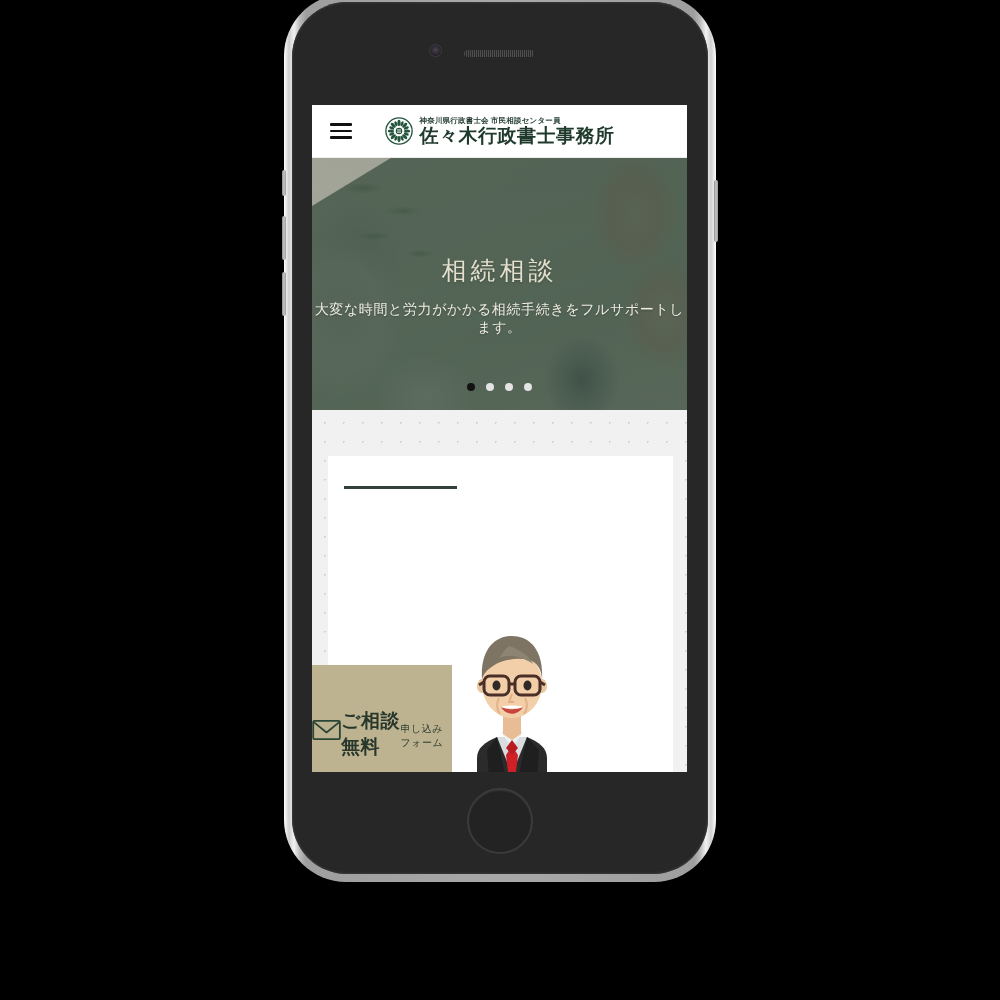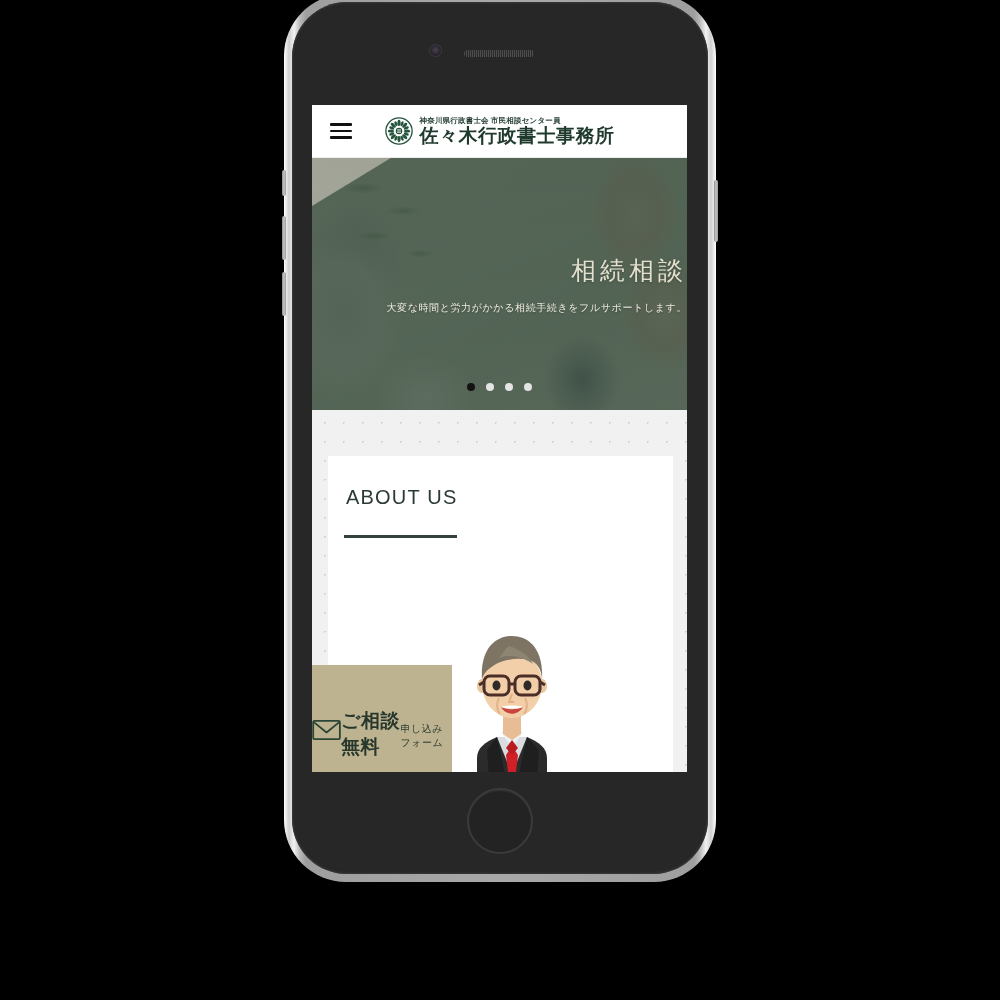--- a/index.html
+++ b/index.html
@@ -207,34 +207,34 @@
   }
   .hero-overlay-2 {
     position: absolute;
     inset: 0;
     background: linear-gradient(180deg, rgba(62,80,64,.30) 0%, rgba(62,80,64,.18) 100%);
   }
   .hero-copy {
     position: absolute;
     left: 0; right: 0;
     top: 96px;
-    text-align: right;
+    text-align: center;
     z-index: 3;
   }
   .hero-title {
     font-family: "Liberation Serif", serif;
     font-size: 25px;
     letter-spacing: 4px;
     color: #e4e0cd;
     margin: 0 0 14px 0;
     font-weight: normal;
     text-shadow: 0 1px 3px rgba(0,0,0,.22);
   }
   .hero-sub {
-    font-size: 10px;
+    font-size: 14px;
     letter-spacing: .6px;
     color: #efece2;
     margin: 0;
     text-shadow: 0 1px 2px rgba(0,0,0,.25);
   }
   .hero-dots {
     position: absolute;
     left: 0; right: 0;
     bottom: 19px;
     display: flex;
@@ -422,21 +422,20 @@
         <div class="hero-dots">
           <i class="on"></i>
           <i></i>
           <i></i>
           <i></i>
         </div>
       </div>
 
       <div class="dot-section">
         <div class="about-card">
-          <h2 class="about-title">ABOUT US</h2>
           <div class="about-rule">
             <div class="solid"></div>
             <div class="dotted"></div>
           </div>
         </div>
 
         <svg class="person" viewBox="0 0 122 182">
 
           <path d="M26 182 L26 134 C26 124 34 118 46 113 L76 113 C88 118 96 124 96 134 L96 182 Z" fill="#2b2b2b"></path>
           <path d="M46 113 L61 150 L76 113 Z" fill="#d9dde0"></path>

